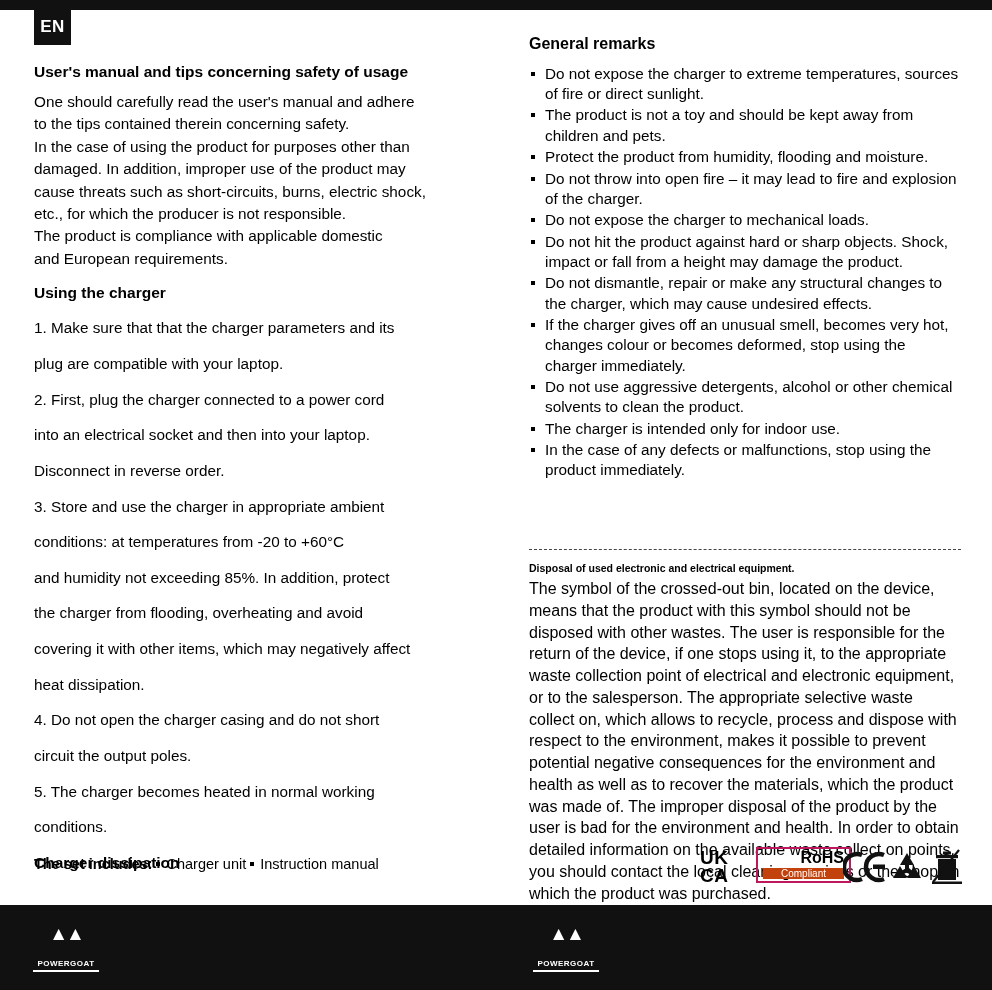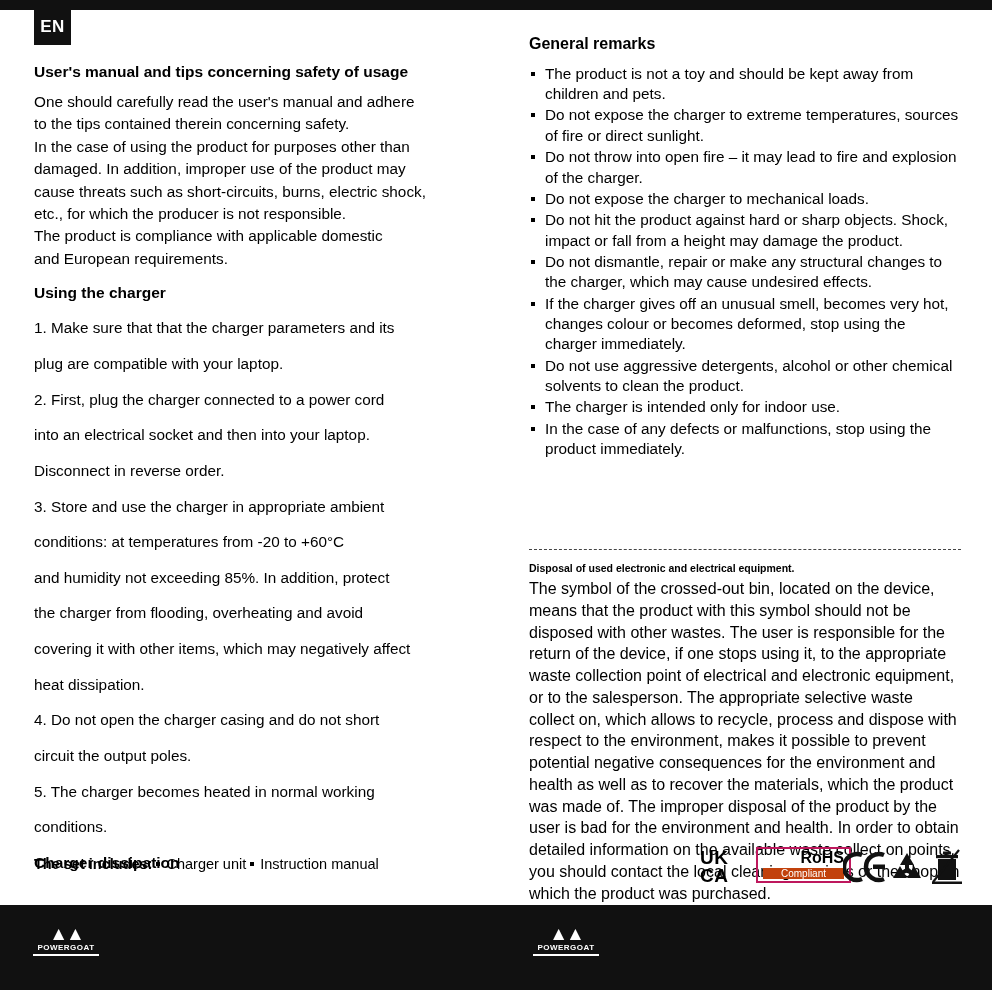--- a/index.html
+++ b/index.html
@@ -185,21 +185,21 @@
   .logo-2 { left: 529px; }
   .logo-mark {
     font-size: 19px;
     line-height: 17px;
     letter-spacing: -2px;
   }
   .logo-text {
     font-size: 8px;
     font-weight: bold;
     letter-spacing: 0.5px;
-    margin-top: 1px;
+    margin-top: 17px;
   }
   .logo-rule {
     width: 66px;
     height: 2px;
     background: #fff;
     margin: 2px auto 0 auto;
   }
 </style>
 </head>
 <body>
@@ -271,22 +271,23 @@
       </svg>
       <span class="diagram-label" style="left:197px; top:24px;">Ferrite filter</span>
       <span class="diagram-label" style="left:78px; top:61px;">Plug</span>
       
     </div>
   </div>
 
   <div class="col-right">
     <h2 class="section-title gr">General remarks</h2>
     <ul class="bullets">
+      <li>Do not expose the charger to extreme temperatures, sources of fire or direct sunlight.</li>
       <li>The product is not a toy and should be kept away from children and pets.</li>
-      <li>Do not expose the charger to extreme temperatures, sources of fire or direct sunlight.</li>
+      <li>Protect the product from humidity, flooding and moisture.</li>
       <li>Do not throw into open fire – it may lead to fire and explosion of the charger.</li>
       <li>Do not expose the charger to mechanical loads.</li>
       <li>Do not hit the product against hard or sharp objects. Shock, impact or fall from a height may damage the product.</li>
       <li>Do not dismantle, repair or make any structural changes to the charger, which may cause undesired effects.</li>
       <li>If the charger gives off an unusual smell, becomes very hot, changes colour or becomes deformed, stop using the charger immediately.</li>
       <li>Do not use aggressive detergents, alcohol or other chemical solvents to clean the product.</li>
       <li>The charger is intended only for indoor use.</li>
       <li>In the case of any defects or malfunctions, stop using the product immediately.</li>
     </ul>
   </div>

